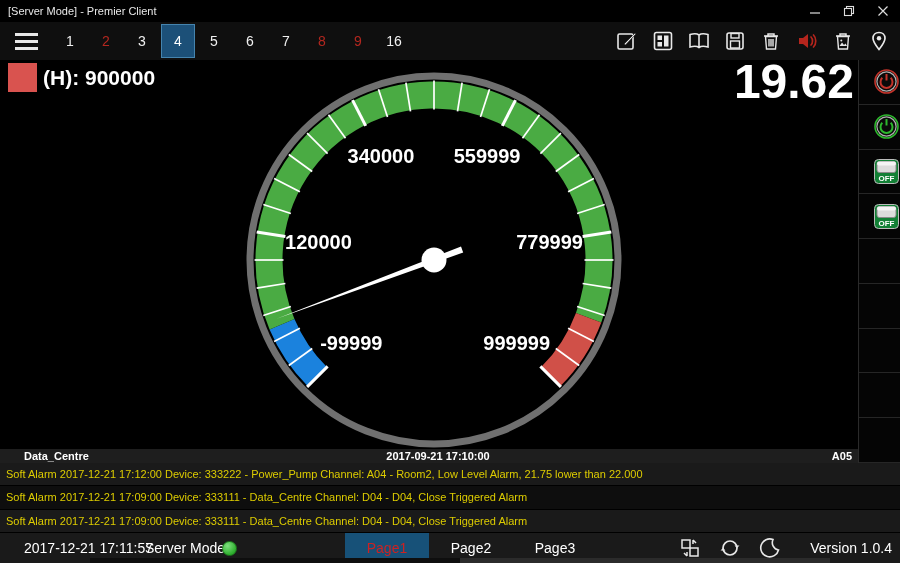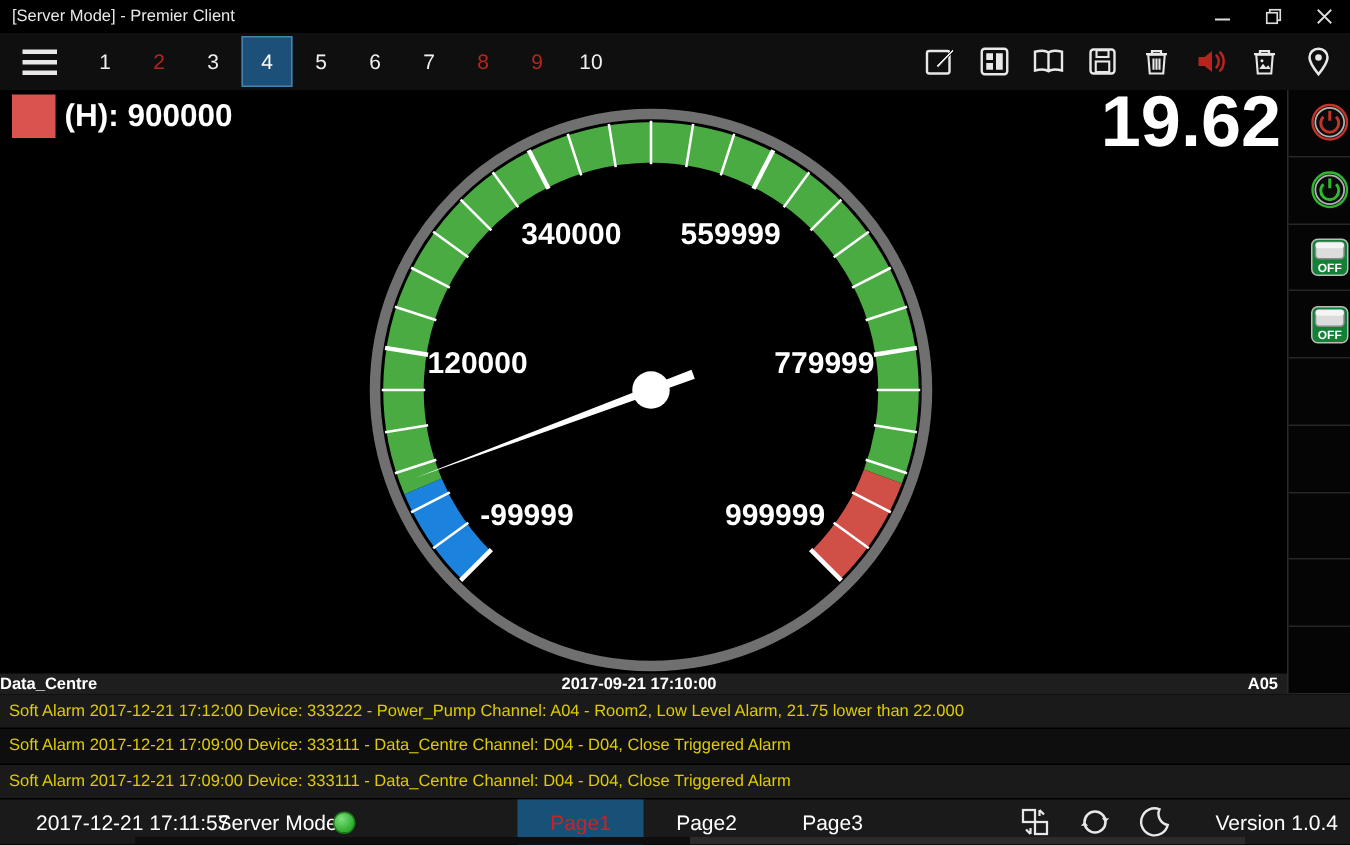--- a/index.html
+++ b/index.html
@@ -31,21 +31,21 @@
   .main { flex:0 0 403px; height:403px; display:flex; background:#000; }
   .content { position:relative; flex:1; overflow:hidden;font-weight:bold; }
   .legend { position:absolute; left:8px; top:3px; }
   .legend .lrow { display:flex; align-items:center; margin-bottom:4px; }
   .legend .swatch { width:29px; height:29px; margin-right:6px; }
   .legend .ltext { font-size:21px; color:#fff; }
   .bigvalue { position:absolute; right:4px; top:-6px; font-size:48px; color:#fff; }
   .gaugewrap { position:absolute; left:239px; top:5px; width:390px; height:390px; }
   .panel-footer { position:absolute; left:0; right:0; bottom:0; height:14px; background:#1e1e1e;
                   display:flex; align-items:center; font-size:11px; color:#fff; }
-  .pf-left { padding-left:0; flex:1; }
+  .pf-left { padding-left:24px; flex:1; }
   .pf-center { flex:0 0 auto; }
   .pf-right { flex:1; text-align:right; padding-right:6px; }
 
   
   .sidebar { flex:0 0 42px; border-left:1px solid #2a2a2a; display:flex; flex-direction:column; background:#050505; }
   .scell { flex:1; border-bottom:1px solid #262626; display:flex; align-items:center; justify-content:flex-end; }
 
   
   .alarms { flex:0 0 70px; display:flex; flex-direction:column; background:#000; }
   .alarmrow { flex:1; display:flex; align-items:center; font-size:11px; color:#ddcc00;
@@ -102,21 +102,21 @@
     <div class="pages">
         <div class="pagebtn">1</div>
         <div class="pagebtn alarm">2</div>
         <div class="pagebtn">3</div>
         <div class="pagebtn active">4</div>
         <div class="pagebtn">5</div>
         <div class="pagebtn">6</div>
         <div class="pagebtn">7</div>
         <div class="pagebtn alarm">8</div>
         <div class="pagebtn alarm">9</div>
-        <div class="pagebtn">10</div>
+        <div class="pagebtn">16</div>
       </div>
     <div class="tool-icons">
       <div class="ticon">
         <svg width="22" height="22" viewBox="0 0 22 22">
             <rect x="2" y="4" width="15" height="15" rx="1.5" fill="none" stroke="#e8e8e8" stroke-width="1.6"></rect>
             <path d="M8 14 L16.5 5.5 L19 3 L20 4 L17.5 6.5 L9.5 15 Z" fill="#e8e8e8" stroke="#0f0f0f" stroke-width="0.6"></path>
           </svg>
       </div>
       <div class="ticon">
         <svg width="22" height="22" viewBox="0 0 22 22">

